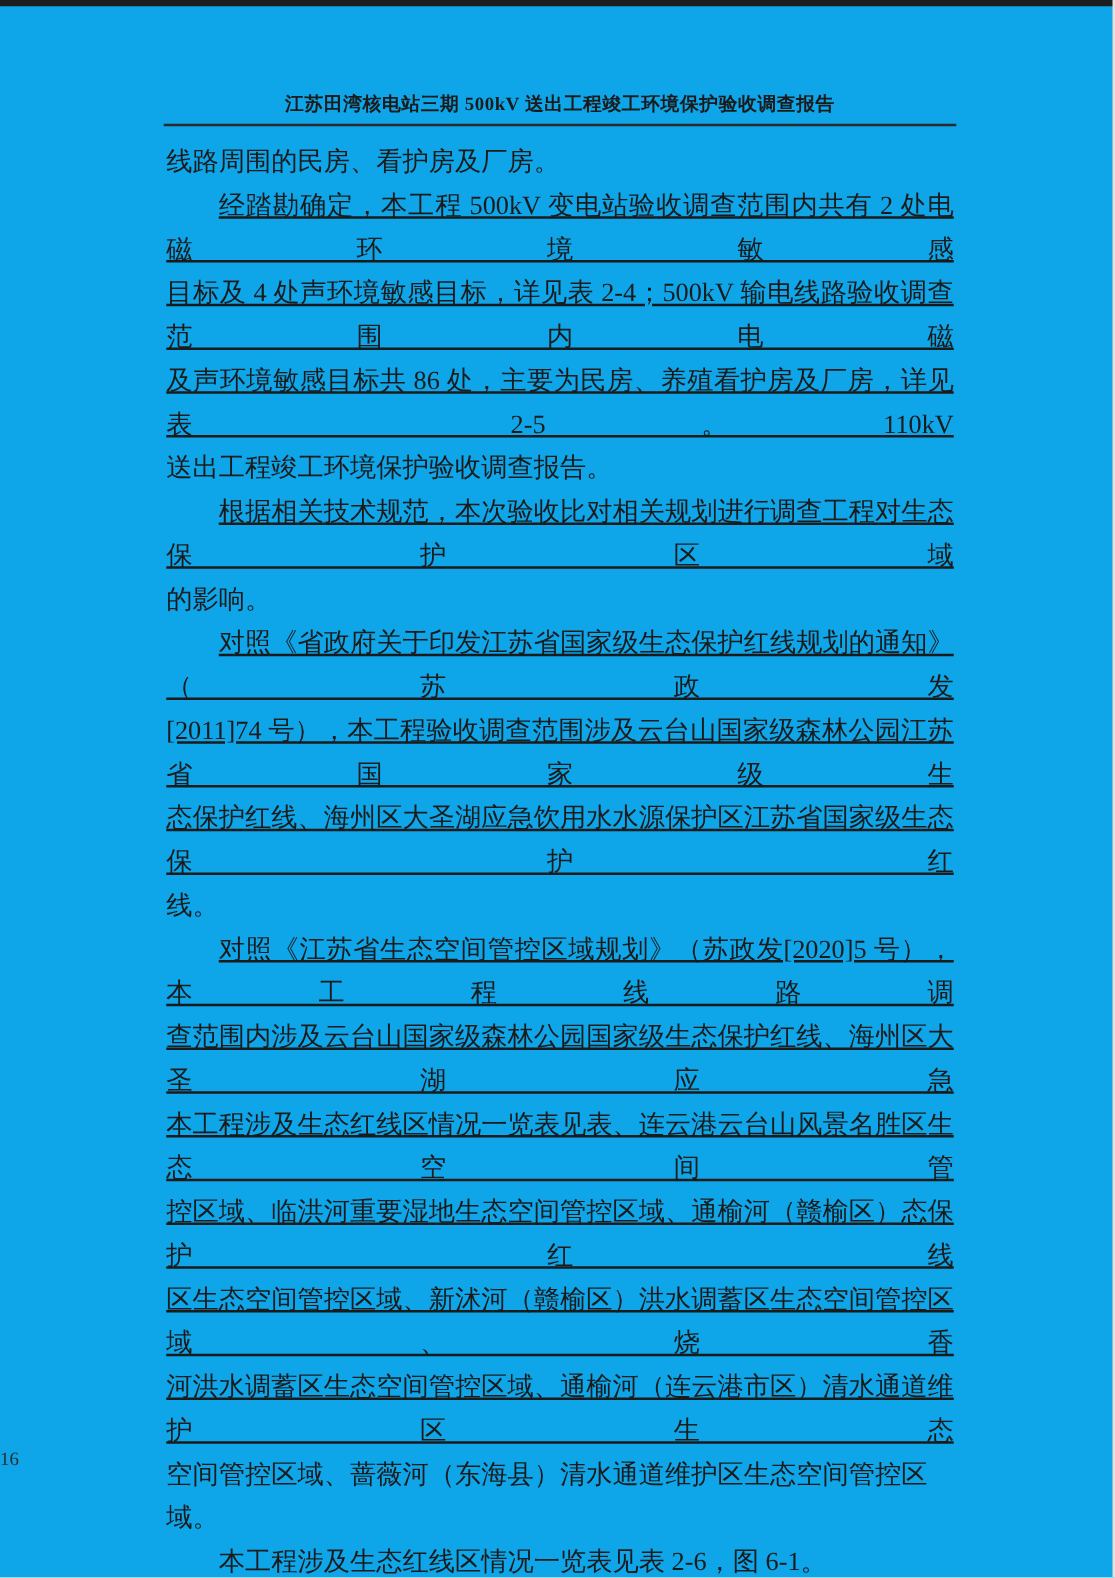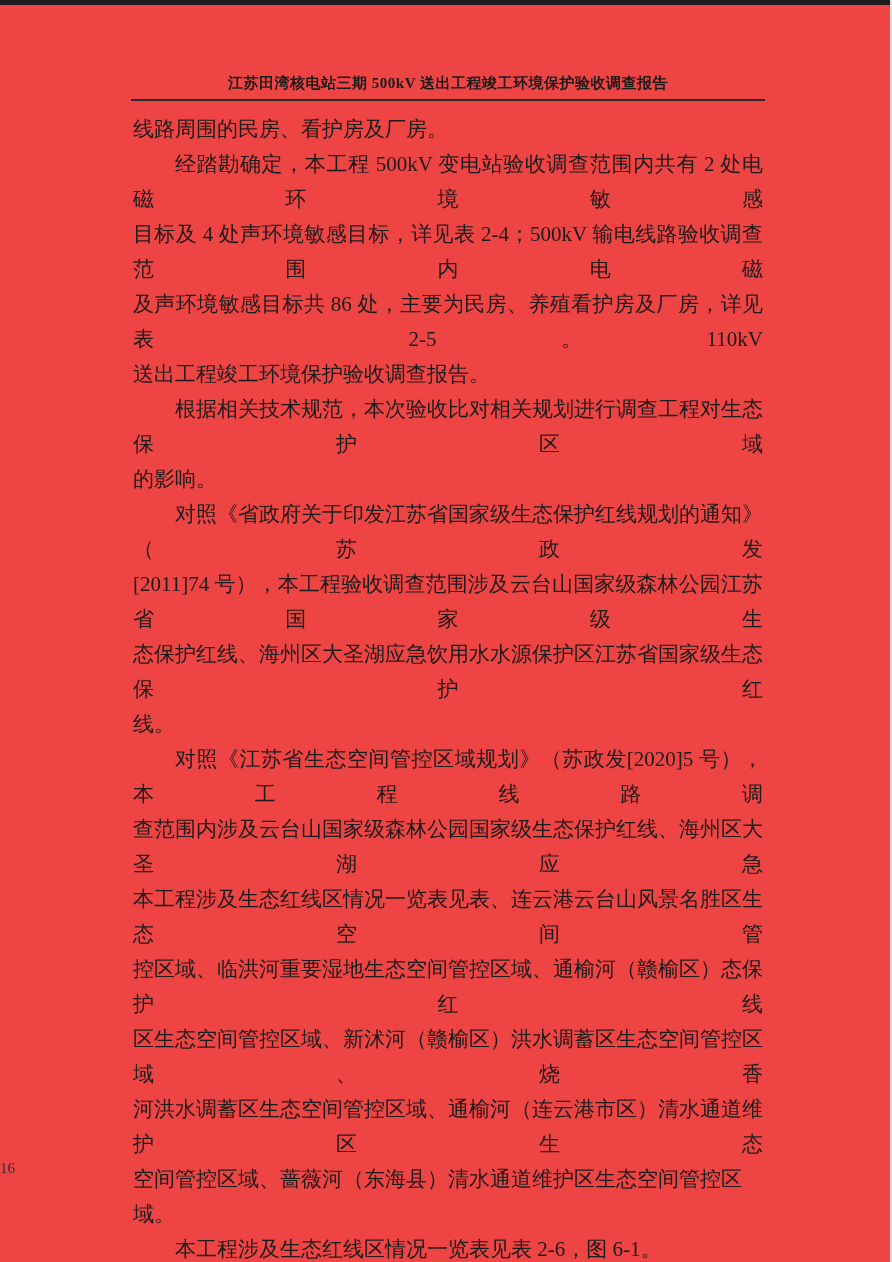--- a/index.html
+++ b/index.html
@@ -1,19 +1,19 @@
 <!DOCTYPE html>
 <html><head>
 <meta charset="utf-8">
 <style>
   html,body{margin:0;padding:0;background:#ffffff;}
   .page{
     position:relative;
     width:892px;height:1262px;
-    background:#ef4444;
+    background:#0ea5e9;
     overflow:hidden;
     font-family:"Liberation Serif","DejaVu Serif",serif;
     color:#1b1b1b;
   }
   .top-bar{
     position:absolute;top:0;left:0;width:892px;height:5px;
     background:#1d1d1f;
   }
   .right-edge{
     position:absolute;top:0;right:0;width:2px;height:1262px;
@@ -35,20 +35,21 @@
     font-size:21px;
   }
   .para{margin:0;}
   .line{
     line-height:35px;
     white-space:normal;
   }
   .jst{
     text-align:justify;
     text-align-last:justify;
+    text-decoration:underline;
   }
   .ind{text-indent:2em;}
   .page-number{
     position:absolute;top:1160px;left:0;width:892px;
     font-size:15px;color:#2e2e2e;
   }
 </style>
 </head>
 <body>
 

